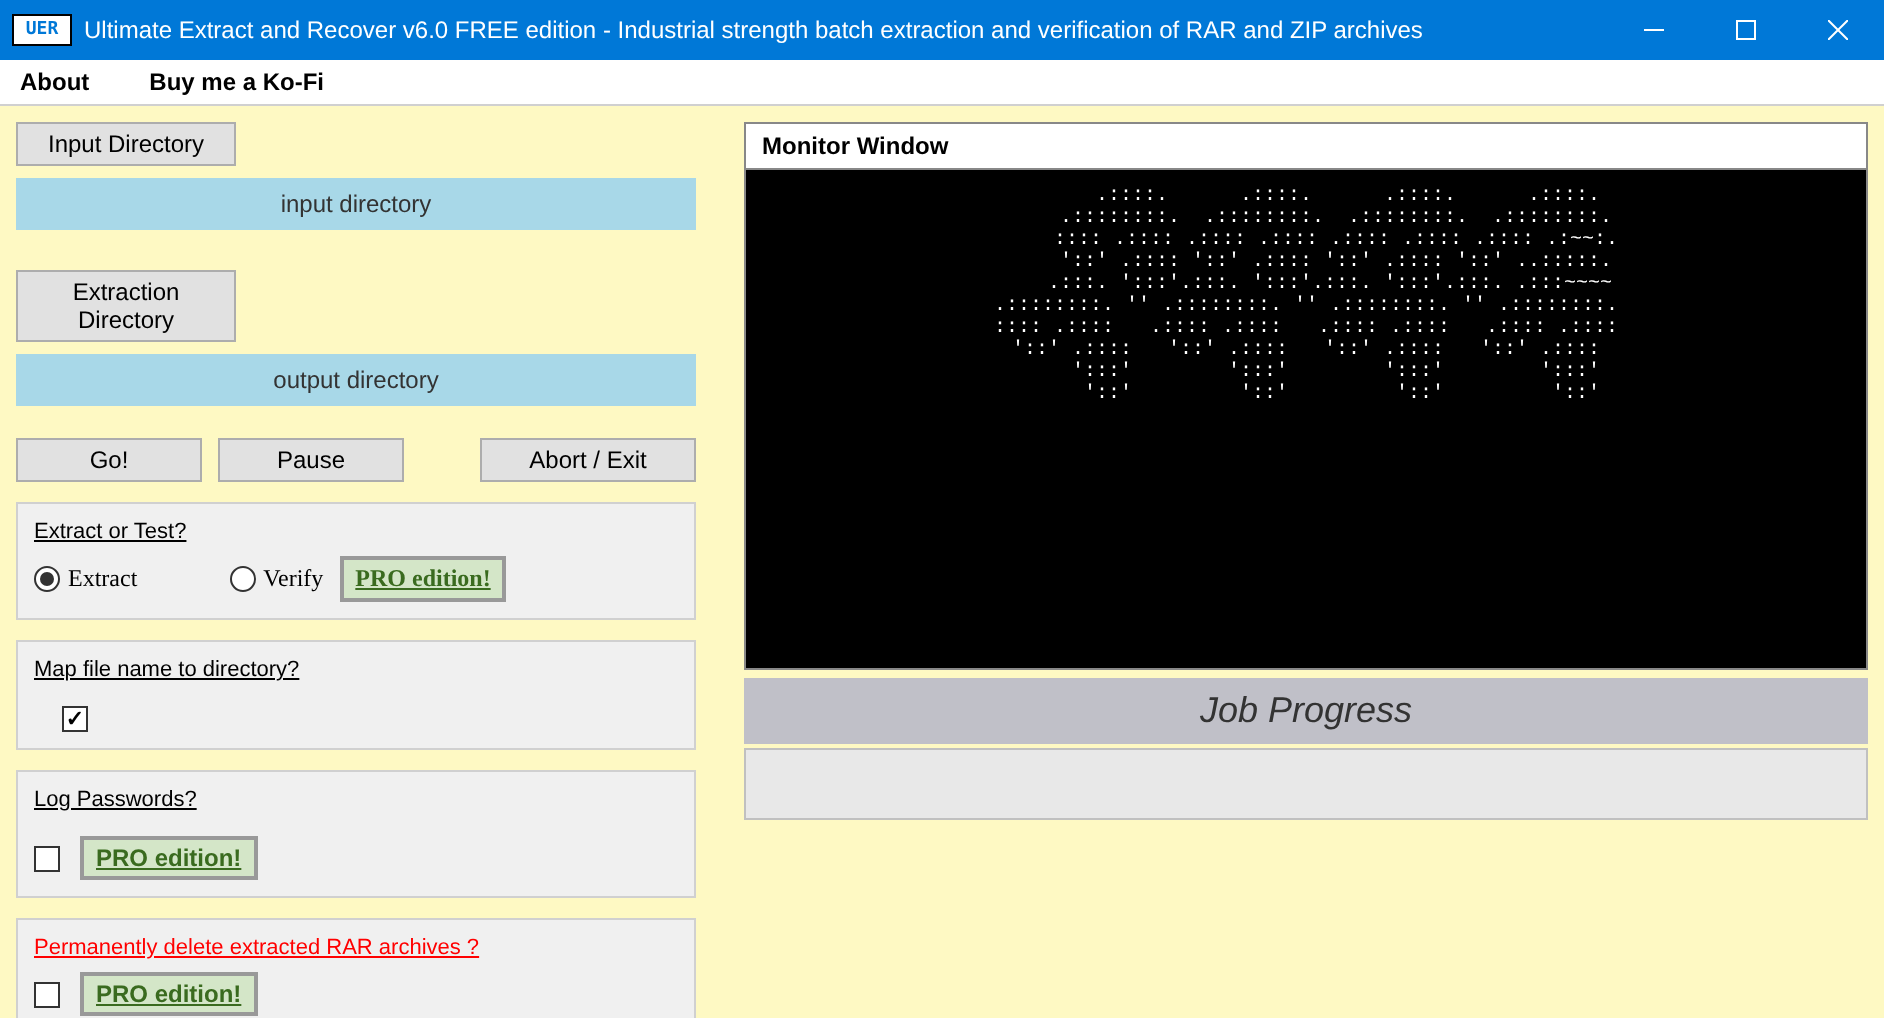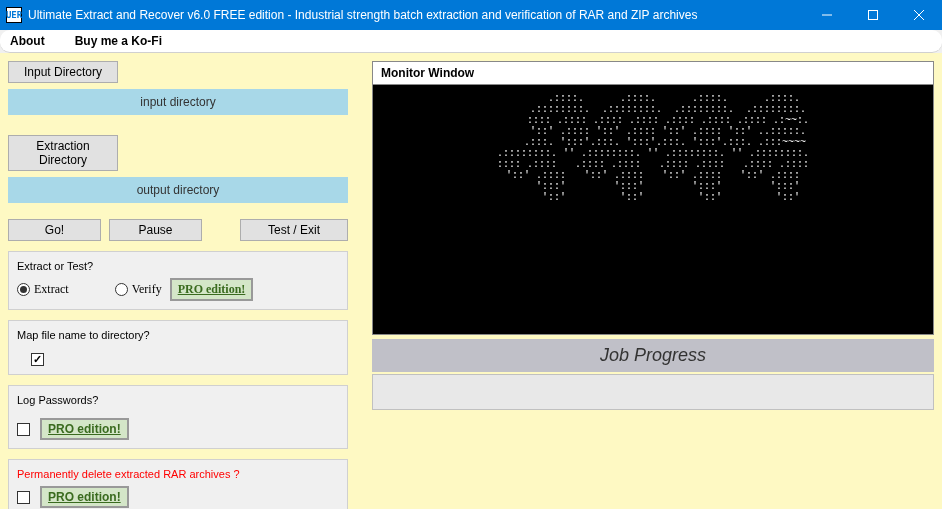--- a/index.html
+++ b/index.html
@@ -1,35 +1,35 @@
 <!DOCTYPE html>
 <html><head>
 <meta charset="utf-8">
 <style>
 * { box-sizing: border-box; margin: 0; padding: 0; }
 body { font-family: "Segoe UI", Tahoma, sans-serif; font-size: 12px; background: #f0f0f0; overflow: hidden; }
 .titlebar { background: #0078d7; color: #fff; height: 30px; display: flex; align-items: center; padding-left: 6px; }
-.titlebar .icon { width: 16px; height: 16px; background: #fff; color: #0078d7; font-size: 9px; font-weight: bold; display: flex; align-items: center; justify-content: center; margin-right: 6px; border: 1px solid #000; font-family: monospace; line-height: 8px; }
+.titlebar .icon { width: 30px; height: 16px; background: #fff; color: #0078d7; font-size: 9px; font-weight: bold; display: flex; align-items: center; justify-content: center; margin-right: 6px; border: 1px solid #000; font-family: monospace; line-height: 8px; }
 .titlebar .title { flex: 1; font-size: 12px; }
 .win-controls { display: flex; height: 100%; }
 .win-btn { width: 46px; display: flex; align-items: center; justify-content: center; cursor: pointer; }
 .win-btn svg { stroke: #fff; fill: none; }
-.menubar { background: #fff; border-bottom: 1px solid #d0d0d0; padding: 4px 10px; display: flex; gap: 30px; font-weight: bold; font-size: 12px; border-radius: 10px; }
+.menubar { background: #fff; border-bottom: 1px solid #d0d0d0; padding: 4px 10px; display: flex; gap: 30px; font-weight: bold; font-size: 12px; }
 .menubar span { cursor: pointer; }
 .content { display: flex; padding: 8px; gap: 24px; background: #fef9c3; }
 .left { width: 340px; display: flex; flex-direction: column; gap: 6px; }
 .right { flex: 1; display: flex; flex-direction: column; }
 .btn { background: #e1e1e1; border: 1px solid #adadad; padding: 3px 8px; font-size: 12px; cursor: pointer; font-family: inherit; }
 .dir-btn { width: 110px; text-align: center; }
 .dir-field { background: #a8d8e8; border: none; padding: 6px; text-align: center; font-size: 12px; color: #333; width: 100%; }
 .action-row { display: flex; gap: 8px; margin-top: 10px; }
 .action-row .btn { flex: 1; text-align: center; }
 .action-row .abort { flex: 1.2; margin-left: 30px; }
 .group { border: 1px solid #d0d0d0; padding: 8px; margin-top: 4px; background: #f0f0f0; }
-.group-title { font-size: 11px; margin-bottom: 6px; }
+.group-title { font-size: 11px; margin-bottom: 6px; text-decoration: underline; }
 .radio-row { display: flex; align-items: center; gap: 8px; font-family: Liberation Serif, serif; }
 .radio-item { display: flex; align-items: center; gap: 4px; font-size: 12px; }
 .radio { width: 13px; height: 13px; border-radius: 50%; border: 1px solid #333; display: inline-flex; align-items: center; justify-content: center; background: #fff; }
 .radio.checked::after { content: ''; width: 7px; height: 7px; background: #333; border-radius: 50%; }
 .checkbox { width: 13px; height: 13px; border: 1px solid #333; background: #fff; display: inline-flex; align-items: center; justify-content: center; font-size: 11px; }
 .checkbox.checked::after { content: '✓'; color: #000; font-weight: bold; }
 .pro-badge { background: #d4e6c8; border: 2px solid #999; padding: 2px 6px; font-size: 12px; font-weight: bold; text-decoration: underline; color: #3a6b1f; cursor: pointer; display: inline-block; text-align: right; }
 .two-col { display: flex; gap: 6px; flex-direction: column; }
 .two-col .group { flex: 1; }
 .delete-label { color: #ff0000; font-size: 11px; }
@@ -77,21 +77,21 @@
   <div class="left">
     <div><button class="btn dir-btn">Input Directory</button></div>
     <div class="dir-field">input directory</div>
     <div style="height:8px"></div>
     <div><button class="btn dir-btn">Extraction Directory</button></div>
     <div class="dir-field">output directory</div>
 
     <div class="action-row">
       <button class="btn">Go!</button>
       <button class="btn">Pause</button>
-      <button class="btn abort">Test / Exit</button>
+      <button class="btn abort">Abort / Exit</button>
     </div>
 
     <div class="group">
       <div class="group-title">Extract or Test?</div>
       <div class="radio-row">
         <div class="radio-item">
           <span class="radio checked"></span>
           <span>Extract</span>
         </div>
         <div style="width:30px"></div>

